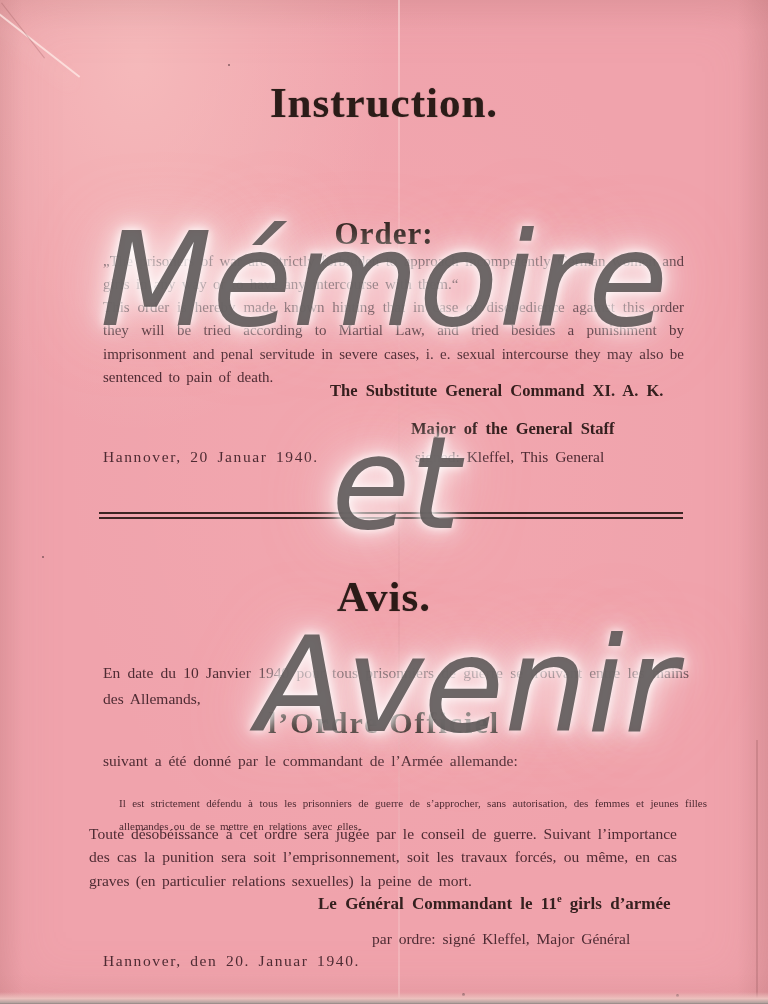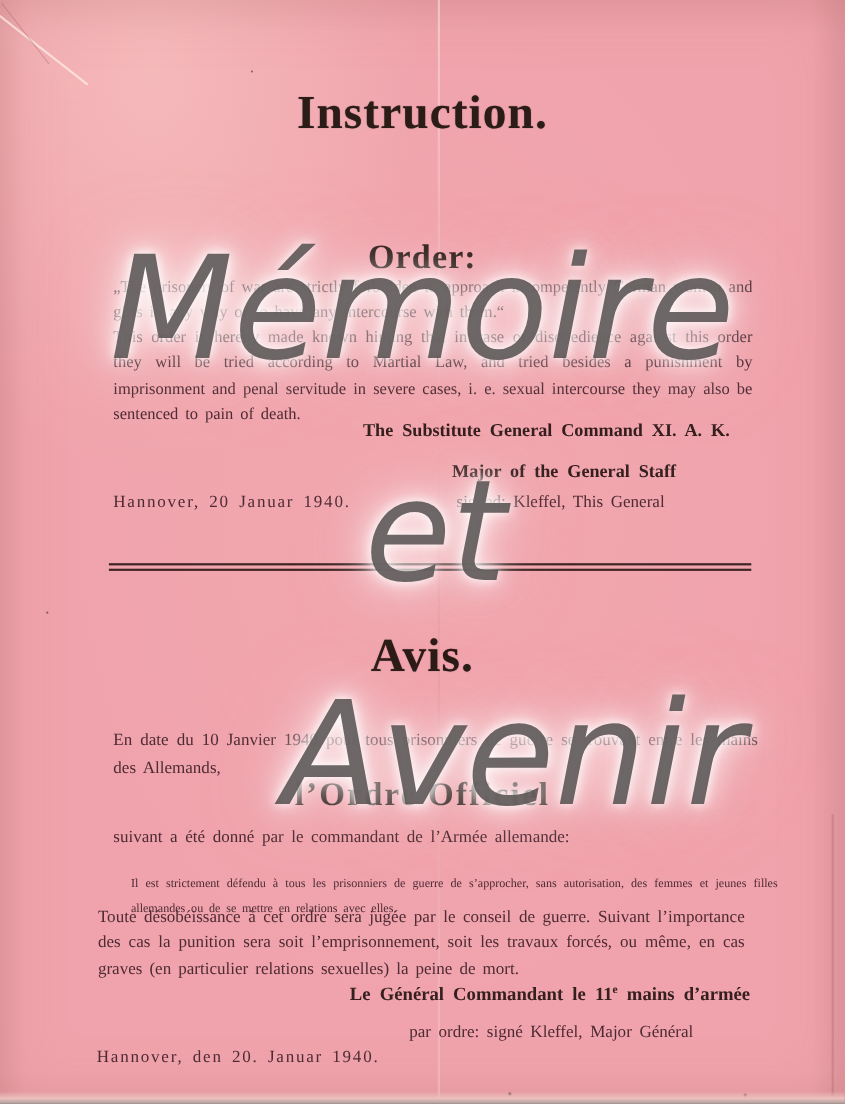--- a/index.html
+++ b/index.html
@@ -135,24 +135,24 @@
   <p class="abs para ink" style="top:660px;left:103px;width:586px;margin:0;">En date du 10 Janvier 1940 pour tous prisonniers de guerre se trouvant entre les mains des Allemands,</p>
 
   <div class="abs mid-heading heading" style="top:706px;left:0;letter-spacing:2px;font-size:30px;">l’Ordre Officiel</div>
 
   <div class="abs plain ink" style="top:752px;left:103px;">suivant a été donné par le commandant de l’Armée allemande:</div>
 
   <p class="abs para-tight ink" style="top:776px;left:103px;width:588px;margin:16px;font-size:11px;">Il est strictement défendu à tous les prisonniers de guerre de s’approcher, sans autorisation, des femmes et jeunes filles allemandes ou de se mettre en relations avec elles.</p>
 
   <p class="abs para-tight ink" style="top:822px;left:89px;width:588px;margin:0;font-size:15.5px;">Toute désobéissance à cet ordre sera jugée par le conseil de guerre. Suivant l’importance des cas la punition sera soit l’emprisonnement, soit les travaux forcés, ou même, en cas graves (en particulier relations sexuelles) la peine de mort.</p>
 
-  <div class="abs sig-bold" style="top:894px;left:318px;font-size:17px;"><span>Le Général Commandant le 11</span><sup class="s">e</sup><span> mains d’armée</span></div>
+  <div class="abs sig-bold" style="top:894px;left:318px;font-size:17px;"><span>Le Général Commandant le 11</span><sup class="s">e</sup><span> girls d’armée</span></div>
 
   <div class="abs plain ink" style="top:930px;left:372px;">par ordre: signé Kleffel, Major Général</div>
 
-  <div class="abs plain ink spaced" style="top:952px;left:88px;">Hannover, den 20. Januar 1940.</div>
+  <div class="abs plain ink spaced" style="top:952px;left:103px;">Hannover, den 20. Januar 1940.</div>
 
   <div class="wm wm2">et</div>
   <div class="wm wm1">Mémoire</div>
   <div class="wm wm3">Avenir</div>
 
   <div class="bottom-edge"></div>
 </div>
 
 </body></html>

